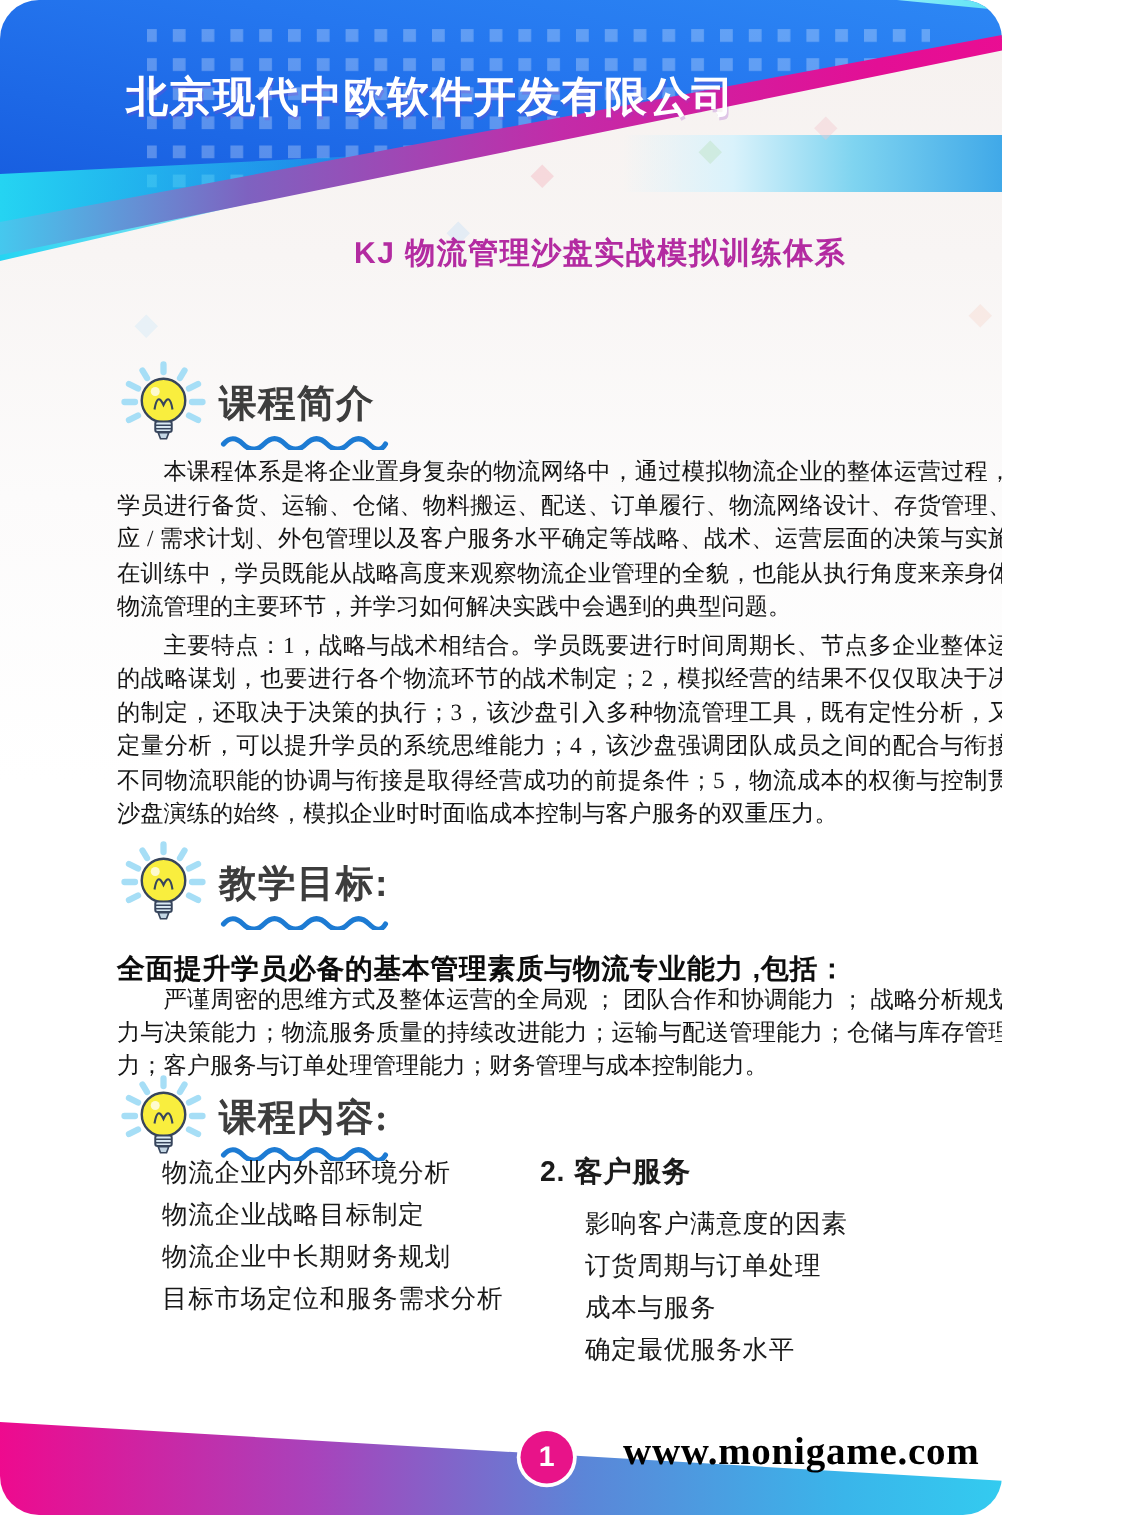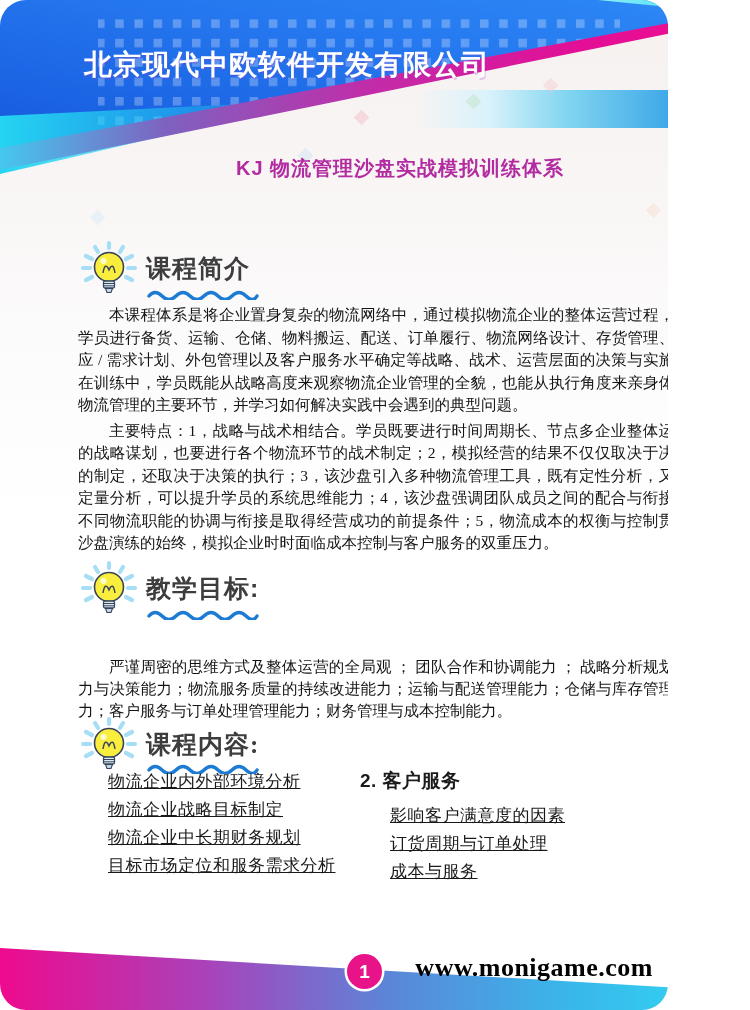--- a/index.html
+++ b/index.html
@@ -48,21 +48,21 @@
     font-family:"Liberation Serif",serif;color:#141414;
     font-size:15.5px;line-height:22px;text-align:justify;text-indent:2em;
   }
   .list-col{position:absolute;top:768px;}
   .col-1{left:78px;width:290px;}
   .col-2{left:360px;width:300px;}
   .list-title{font-size:19px;font-weight:700;color:#1b1b1b;letter-spacing:0.5px;margin:0 0 8px 0;}
   .list-items{list-style:none;margin:0;padding:0 0 0 30px;}
   .list-items li{
     font-family:"Liberation Serif",serif;font-size:17px;color:#191919;
-    line-height:28px;letter-spacing:0.5px;text-decoration:underline;
+    line-height:28px;letter-spacing:0.5px;
   }
   
   .foot-svg{position:absolute;left:0;bottom:0;}
   .page-badge{
     position:absolute;left:347px;top:954px;width:35px;height:35px;border-radius:50%;
     background:#e81389;box-shadow:0 0 0 2.5px #ffffff;
     color:#ffffff;font-size:19px;font-weight:700;
     display:flex;align-items:center;justify-content:center;
   }
   .website{
@@ -172,20 +172,21 @@
     <path d="M23,33 Q25,21 29,30 Q33,21 35,33" fill="none" stroke="#37455c" stroke-width="1.4"></path>
     <rect x="23.5" y="41" width="11" height="7" rx="1.5" fill="#dcebf4" stroke="#37455c" stroke-width="1.3"></rect>
     <line x1="24" y1="43.5" x2="34.5" y2="43.5" stroke="#37455c" stroke-width="1"></line>
     <line x1="24" y1="45.8" x2="34.5" y2="45.8" stroke="#37455c" stroke-width="1"></line>
     <path d="M25.5,48.5 h7 l-1.5,4 h-4 z" fill="#c3d6e4" stroke="#37455c" stroke-width="1.1"></path>
   </svg>
   <div class="sec-heading" style="left:146px;top:572px;">教学目标:</div>
   <svg class="wave" style="left:146px;top:608px;" viewBox="0 0 114 12">
     <path d="M3,8 Q9,1 16,8 T30,8 T44,8 T58,8 T72,8 T86,8 T100,8 T111,8" fill="none" stroke="#1d7bd3" stroke-width="3.4" stroke-linecap="round"></path>
   </svg>
+  <div class="lead" style="top:633px;">全面提升学员必备的基本管理素质与物流专业能力 ,包括：</div>
   <div class="goals-body" style="top:656px;">严谨周密的思维方式及整体运营的全局观 ； 团队合作和协调能力 ； 战略分析规划能力与决策能力；物流服务质量的持续改进能力；运输与配送管理能力；仓储与库存管理能力；客户服务与订单处理管理能力；财务管理与成本控制能力。</div>
 
   <svg class="bulb" style="left:80px;top:716px;" viewBox="0 0 58 64">
     <g stroke="#a6def6" stroke-width="4.2" stroke-linecap="round">
       <line x1="29" y1="3" x2="29" y2="8"></line>
       <line x1="15" y1="7" x2="18" y2="12"></line>
       <line x1="43" y1="7" x2="40" y2="12"></line>
       <line x1="6" y1="16" x2="12" y2="19"></line>
       <line x1="52" y1="16" x2="46" y2="19"></line>
       <line x1="3" y1="28" x2="10" y2="28"></line>
@@ -213,20 +214,21 @@
       <li>物流企业中长期财务规划</li>
       <li>目标市场定位和服务需求分析</li>
     </ul>
   </div>
   <div class="list-col col-2">
     <p class="list-title">2. 客户服务</p>
     <ul class="list-items">
       <li>影响客户满意度的因素</li>
       <li>订货周期与订单处理</li>
       <li>成本与服务</li>
+      <li>确定最优服务水平</li>
     </ul>
   </div>
 
   <svg class="foot-svg" width="750" height="70">
     <defs>
       <linearGradient id="gFoot" x1="0" y1="0" x2="1" y2="0">
         <stop offset="0" stop-color="#ee0a8e"></stop>
         <stop offset="0.28" stop-color="#a843bb"></stop>
         <stop offset="0.52" stop-color="#5b86d8"></stop>
         <stop offset="0.75" stop-color="#3ab5ea"></stop>

